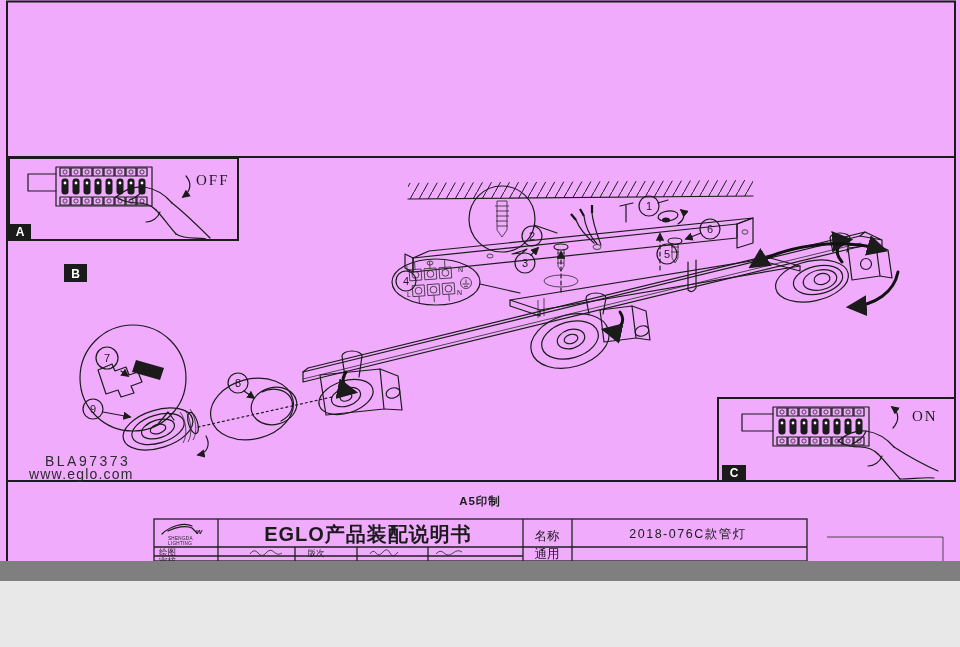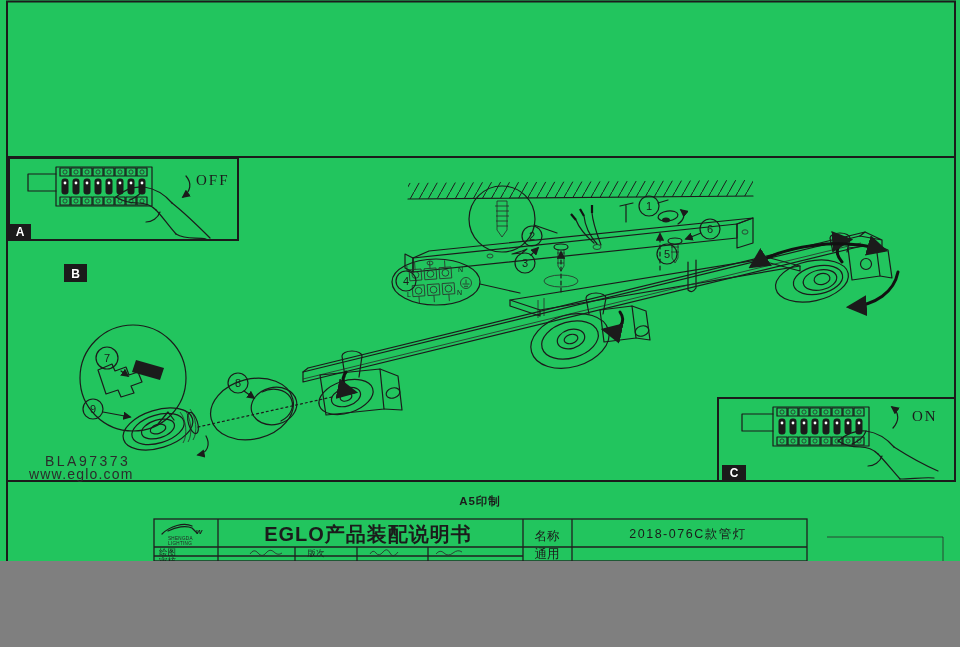--- a/index.html
+++ b/index.html
@@ -1,16 +1,16 @@
 <!DOCTYPE html>
 <html><head>
 <meta charset="utf-8">
 <style>
   html,body{margin:0;padding:0;background:#e8e8e8;}
-  .stage{position:relative;width:960px;height:647px;background:#22c55e;overflow:hidden;
+  .stage{position:relative;width:960px;height:581px;background:#f0abfc;overflow:hidden;
          font-family:"Liberation Sans",sans-serif;}
   svg{position:absolute;left:0;top:0;}
   .ln{stroke:#1b1b1b;stroke-width:1.2;fill:none;stroke-linecap:round;stroke-linejoin:round;}
   .ln2{stroke:#1b1b1b;stroke-width:2;fill:none;stroke-linejoin:miter;}
   .thin{stroke:#2a2a2a;stroke-width:.8;fill:none;}
   .fill{fill:#1b1b1b;stroke:none;}
   .dash{stroke-dasharray:4 3;}
   .dot{stroke-dasharray:2 3;}
   .thick{stroke:#111;stroke-width:3;fill:none;stroke-linecap:round;}
   text{fill:#1b1b1b;font-family:"Liberation Sans",sans-serif;}

